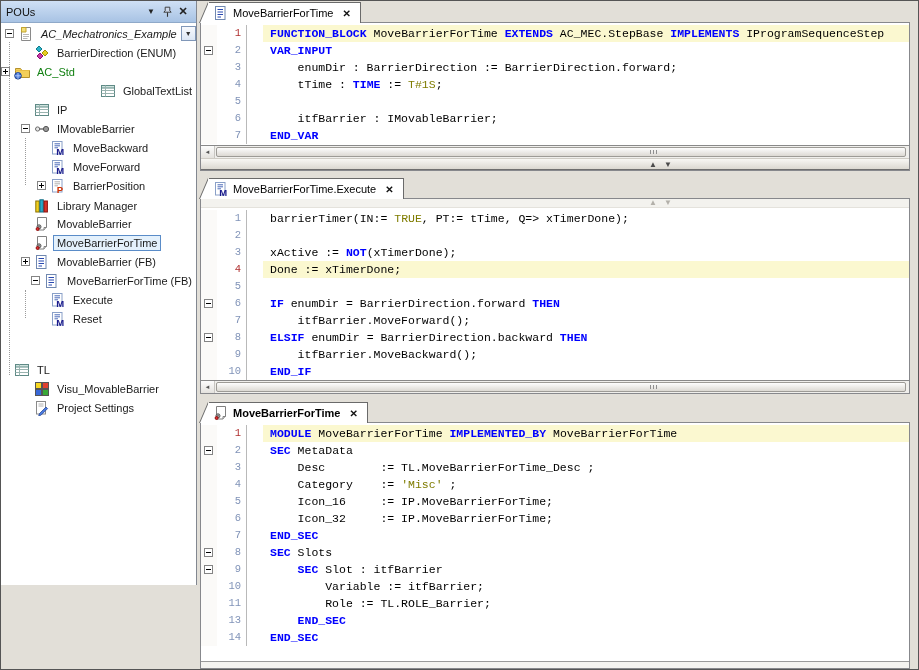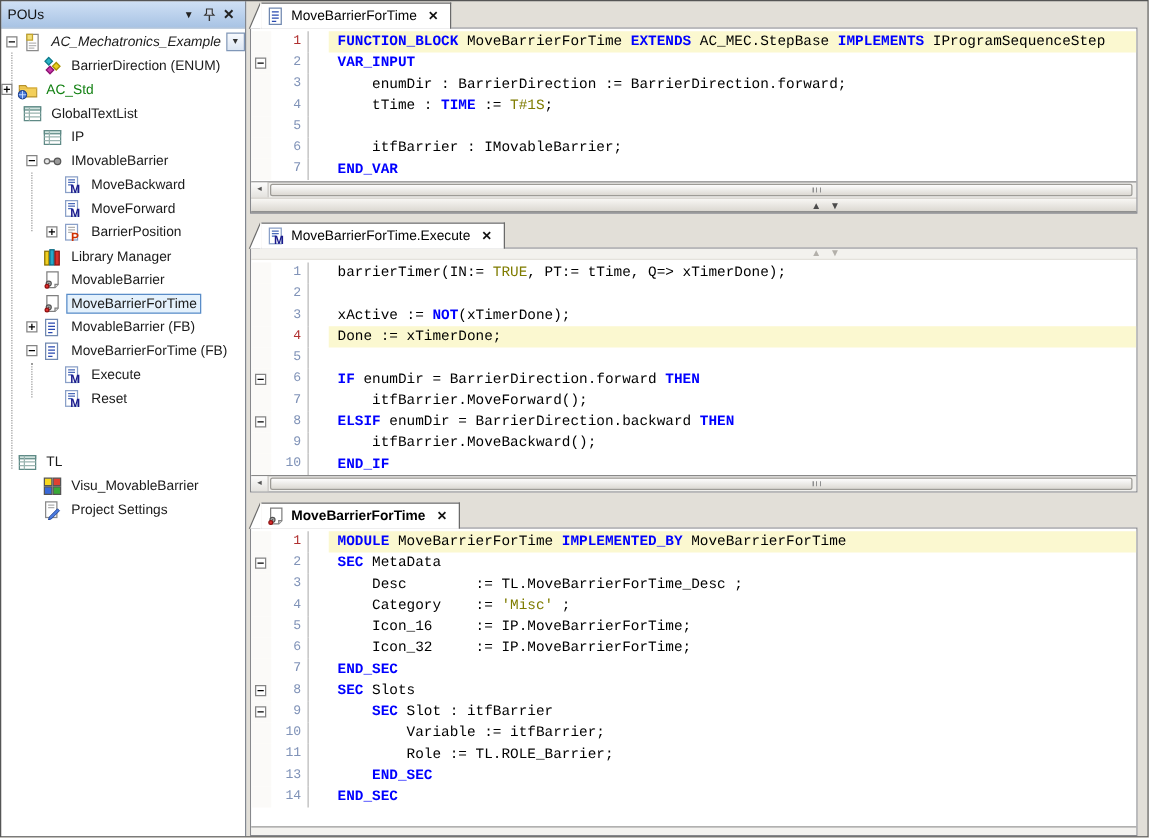--- a/index.html
+++ b/index.html
@@ -1,21 +1,21 @@
 <!DOCTYPE html>
 <html style="--tb1: #cfe0f5; --tb2: #a8c3e4; --selbg: #e4f1fc; --selborder: #5a8cc8; --kw: #0000ff; --lit: #7f7c00; --curline: #fbf8d0; --lnum: #8093b8; --lnumcur: #b03030;"><head>
 <meta charset="utf-8">
 <style>
   * { margin:0; padding:0; box-sizing:border-box; }
   html,body { width:919px; height:670px; overflow:hidden; }
   body { position:relative; background:#e2dfd8; font-family:"Liberation Sans", sans-serif; }
   .frame { position:absolute; inset:0; border:1px solid #555; pointer-events:none; z-index:99; }
 
   
-  #left-panel { position:absolute; left:1px; top:1px; width:196px; height:668px;
+  #left-panel { position:absolute; left:1px; top:1px; width:196px; height:584px;
     background:#fff; border-right:1px solid #828790; display:flex; flex-direction:column; }
   .panel-titlebar { flex:none; height:22px; background:linear-gradient(var(--tb1), var(--tb2));
     border-bottom:1px solid #8fa9c9; display:flex; align-items:center; padding:0 5px;
     font-size:11px; color:#111; }
   .pt-title { flex:1; }
   .pt-btn { flex:none; width:16px; height:16px; display:flex; align-items:center; justify-content:center;
     color:#222; cursor:default; }
   .pt-chev { font-size:8px; }
   .pt-close { font-size:11px; font-weight:bold; }
   .tree { flex:1; position:relative; padding-top:1px; overflow:hidden; background:#fff; }
@@ -138,21 +138,21 @@
         <span class="ticon">
           <svg width="16" height="16" viewBox="0 0 16 16">
             <path d="M1.5 4.5h5l1.5 2h7.5v7H1.5z" fill="#f3cf5a" stroke="#b5912c"></path>
             <path d="M1.5 6.5h14" stroke="#e7bd45"></path>
             <circle cx="4" cy="11.8" r="3.3" fill="#4a79d8" stroke="#1c3f8f"></circle>
             <path d="M1 11.8h6M4 8.7v6.2" stroke="#cfe0ff" stroke-width="0.7" fill="none"></path>
           </svg>
         </span>
         <span class="tlabel" style="color:#128012">AC_Std</span>
       </div>
-      <div class="trow" style="padding-left: 4px;">
+      <div class="trow" style="padding-left: 4px; justify-content: flex-end;">
         <span class="expander none"></span>
         <span class="ticon">
           <svg width="16" height="16" viewBox="0 0 16 16">
             <rect x="1.5" y="2.5" width="13" height="11" fill="#fff" stroke="#5f8a86"></rect>
             <rect x="1.5" y="2.5" width="13" height="2.5" fill="#cfe3de" stroke="#5f8a86"></rect>
             <path d="M5.5 2.5v11" stroke="#9ab4b0"></path>
             <path d="M1.5 7.5h13M1.5 10.5h13" stroke="#9ab4b0"></path>
           </svg>
         </span>
         <span class="tlabel">GlobalTextList</span>
@@ -253,21 +253,21 @@
       <div class="trow" style="padding-left: 20px;">
         <span class="expander plus"></span>
         <span class="ticon">
           <svg width="16" height="16" viewBox="0 0 16 16">
             <rect x="2.5" y="1.5" width="9.5" height="13" fill="#fff" stroke="#7088b0"></rect>
             <path d="M4.5 4.5h5.5M4.5 7h5.5M4.5 9.5h5.5M4.5 12h3.5" stroke="#2848b0"></path>
           </svg>
         </span>
         <span class="tlabel">MovableBarrier (FB)</span>
       </div>
-      <div class="trow" style="padding-left: 20px;">
+      <div class="trow" style="padding-left: 20px; justify-content: flex-end;">
         <span class="expander minus"></span>
         <span class="ticon">
           <svg width="16" height="16" viewBox="0 0 16 16">
             <rect x="2.5" y="1.5" width="9.5" height="13" fill="#fff" stroke="#7088b0"></rect>
             <path d="M4.5 4.5h5.5M4.5 7h5.5M4.5 9.5h5.5M4.5 12h3.5" stroke="#2848b0"></path>
           </svg>
         </span>
         <span class="tlabel">MoveBarrierForTime (FB)</span>
       </div>
       <div class="trow" style="padding-left: 36px;">

